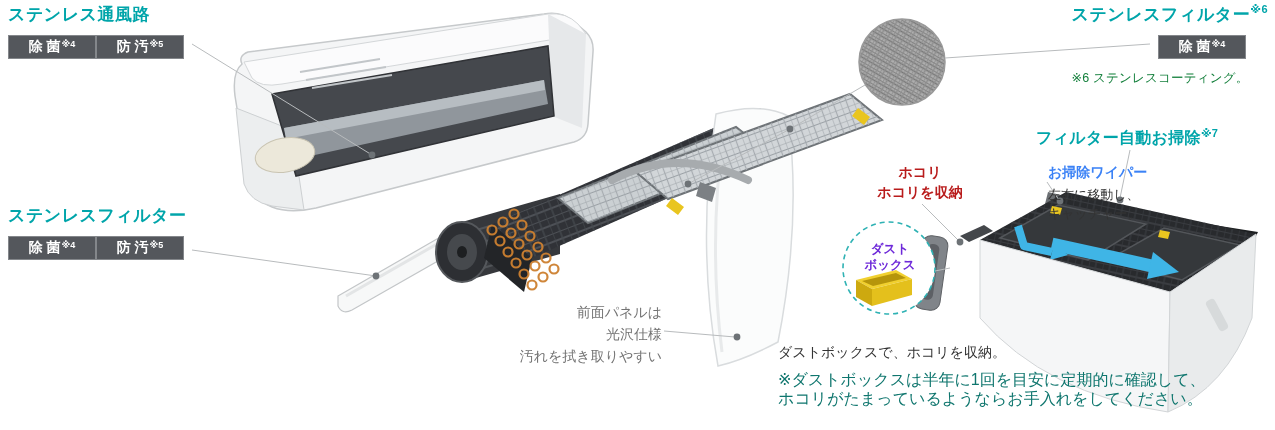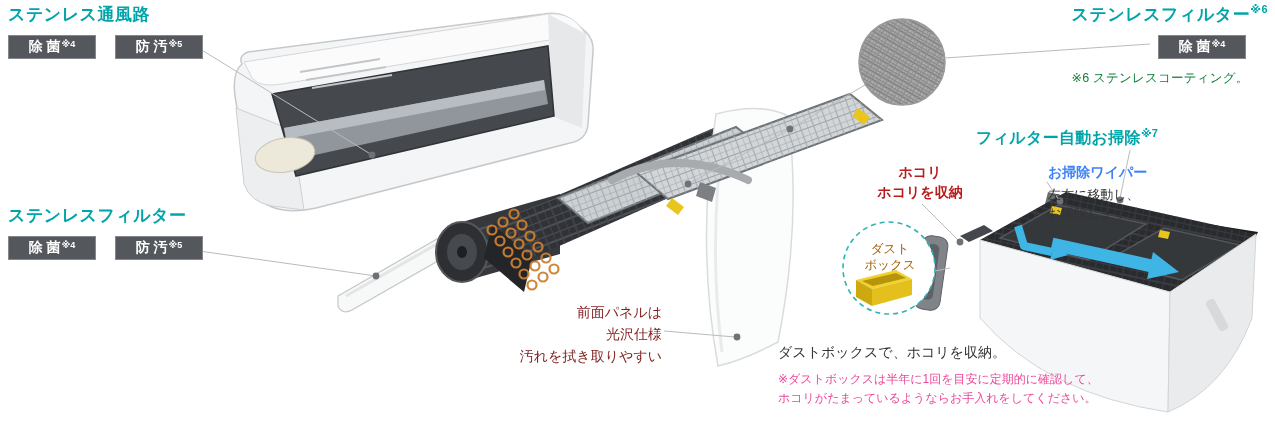--- a/index.html
+++ b/index.html
@@ -5,33 +5,33 @@
   *{margin:0;padding:0;box-sizing:border-box}
   html,body{background:#fff}
   body{font-family:"Liberation Sans","DejaVu Sans",sans-serif;color:#333}
   .stage{position:relative;width:1275px;height:430px;background:#fff;overflow:hidden}
   .art{position:absolute;left:0;top:0}
   .labels{position:absolute;left:0;top:0;width:100%;height:100%}
   .callout{position:absolute;white-space:nowrap}
   .c-title{font-size:17px;font-weight:700;color:#00a5aa;letter-spacing:.5px}
   .c-title-sm{font-size:16px;font-weight:700;color:#00a5aa;letter-spacing:.3px}
   .sup-t{font-size:11px;vertical-align:super;font-weight:700;color:#00a5aa}
-  .badges{display:flex;gap:19px;margin-top:9px}
+  .badges{display:flex;gap:0;margin-top:9px}
   .badges.right{justify-content:flex-end;margin-right:22px}
   .badge{display:inline-flex;align-items:center;justify-content:center;min-width:88px;height:24px;padding:0 8px;
          background:#54575c;border:1px solid #84878b;color:#fff;font-size:14px;font-weight:700}
   .b-sup{font-size:9px;align-self:flex-start;margin-top:3px;margin-left:1px}
   .note-sm{font-size:12.5px;color:#15803d;margin-top:11px;letter-spacing:.2px}
   .teal-lbl{font-size:14px;font-weight:700;color:#b91c1c;line-height:20px;text-align:center}
-  .teal-lbl-sm{font-size:12.5px;font-weight:400;color:#a16207;line-height:16px;text-align:center}
+  .teal-lbl-sm{font-size:12.5px;font-weight:700;color:#6d28d9;line-height:16px;text-align:center}
   .wiper-title{font-size:14px;font-weight:700;color:#3b82f6;margin-bottom:3px}
   .desc{font-size:13px;color:#333;line-height:19px}
-  .front-txt{font-size:14px;color:#7f1d1d;line-height:22px;text-align:right}
+  .front-txt{font-size:14px;color:#737373;line-height:22px;text-align:right}
   .store-txt{font-size:14px;color:#333}
-  .store-note{font-size:12px;color:#ec4899;line-height:19px;margin-top:8px}
+  .store-note{font-size:16px;color:#0f766e;line-height:19px;margin-top:8px}
   .ta-r{text-align:left}
 </style>
 </head>
 <body>
 
 <div class="stage">
 
   <svg class="art" width="1275" height="430" viewBox="0 0 1275 430" xmlns="http://www.w3.org/2000/svg">
     <defs>
       <pattern id="meshP" width="7" height="7" patternUnits="userSpaceOnUse" patternTransform="rotate(30)">
@@ -220,28 +220,28 @@
       <div class="c-title"><span>ステンレスフィルター</span><span class="sup-t">※6</span></div>
       <div class="badges right">
         <span class="badge">
             <span>除 菌</span>
             <span class="b-sup">※4</span>
           </span>
       </div>
       <div class="note-sm">※6 ステンレスコーティング。</div>
     </div>
 
-    <div class="callout" style="left:976px;top:127px">
+    <div class="callout" style="left:1036px;top:127px">
       <div class="c-title-sm"><span>フィルター自動お掃除</span><span class="sup-t">※7</span></div>
     </div>
 
     <div class="callout" style="left:1048px;top:164px">
       <div class="wiper-title">お掃除ワイパー</div>
       <div class="desc">左右に移動し、</div>
-      <div class="desc">お掃除します。</div>
+      <div class="desc">キャッチャー。</div>
     </div>
 
     <div class="callout" style="left:862px;top:162px;width:116px">
       <div class="teal-lbl">ホコリ</div>
       <div class="teal-lbl">ホコリを収納</div>
     </div>
 
     <div class="callout" style="left:845px;top:241px;width:90px">
       <div class="teal-lbl-sm">ダスト</div>
       <div class="teal-lbl-sm">ボックス</div>

